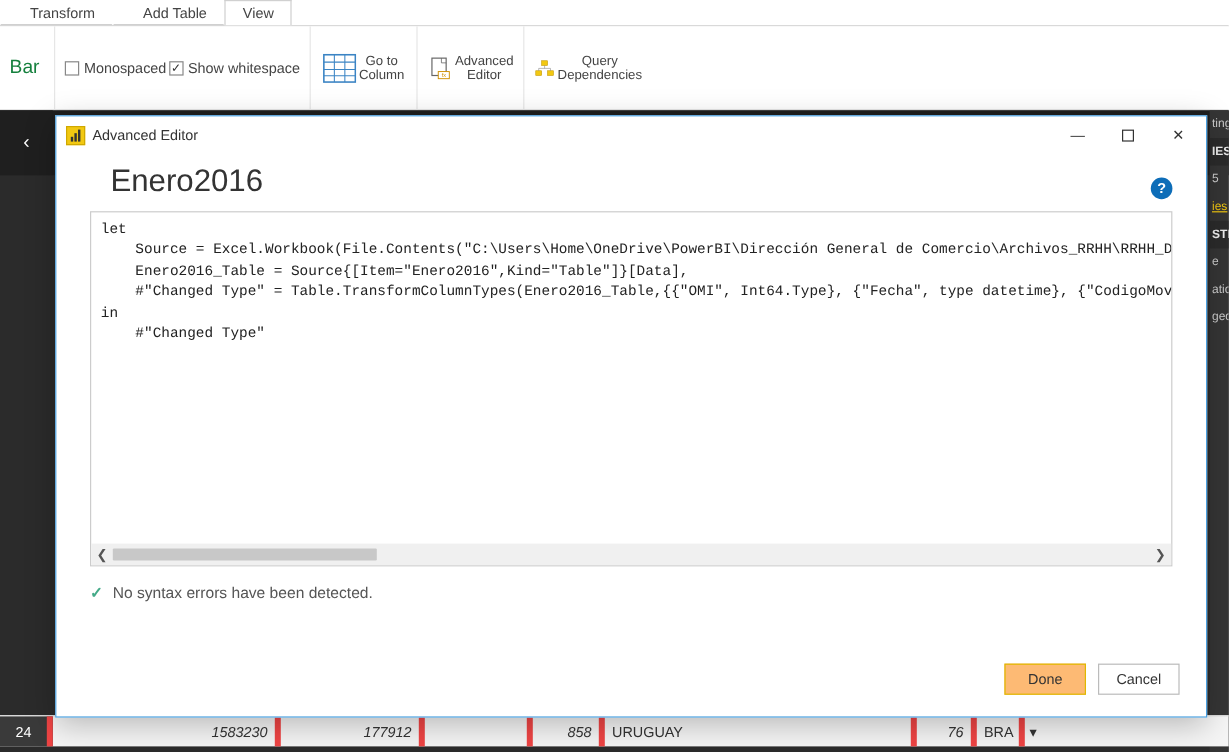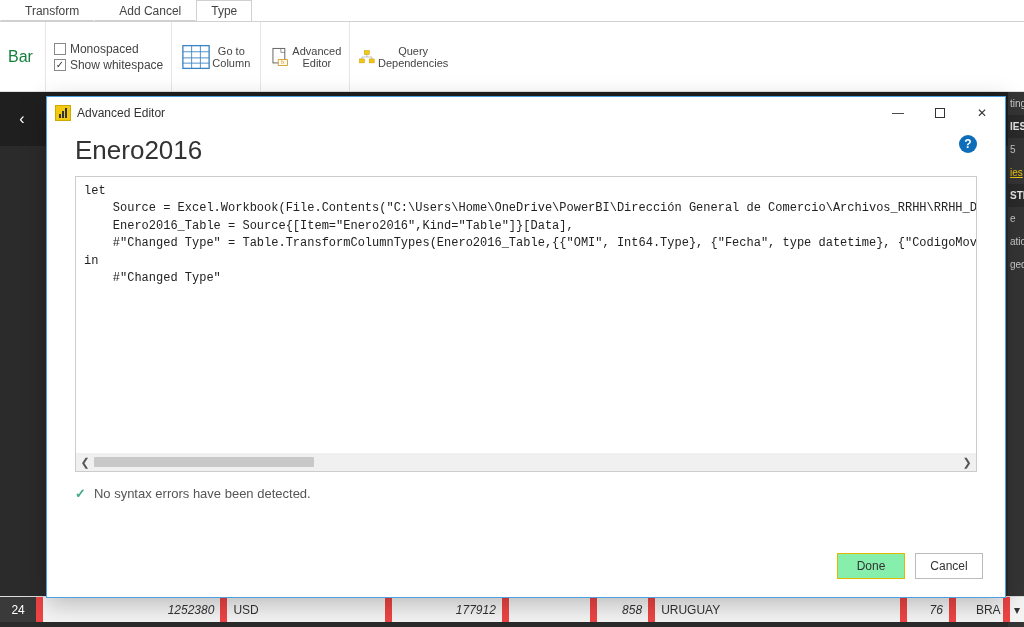--- a/index.html
+++ b/index.html
@@ -7,74 +7,74 @@
   body { position: relative; }
 
   
   .tabs { height: 22px; display: flex; align-items: stretch; border-bottom: 1px solid #d0d0d0; background: #fff; }
   .tab { padding: 3px 14px 0; font-size: 12px; color: #444; border: 1px solid transparent; border-bottom: none; cursor: pointer; }
   .tab.active { border-color: #d0d0d0; background: #fff; position: relative; top: 0; }
   .tab:not(.active) { border-bottom: 1px solid #d0d0d0; padding-left: 24px; }
 
   .ribbon { height: 70px; display: flex; border-bottom: 1px solid #e0e0e0; background: #fff; }
   .group { display: flex; align-items: center; padding: 4px 8px; border-right: 1px solid #e6e6e6; }
-  .chk-col { display: flex; flex-direction: column; gap: 2px; justify-content: flex-start; }
+  .chk-col { display: flex; flex-direction: row; gap: 2px; justify-content: flex-start; }
   .chk { display: flex; align-items: center; gap: 4px; font-size: 12px; color: #444; }
   .chk .box { width: 12px; height: 12px; border: 1px solid #888; display: inline-flex; align-items: center; justify-content: center; font-size: 10px; color: #333; background:#fff; }
   .bigbtn { display: flex; flex-direction: row; align-items: center; justify-content: center; gap: 2px; width: 72px; height: 62px; font-size: 11px; color: #444; cursor: pointer; text-align:center; }
   .bigbtn svg { width: 28px; height: 26px; }
   .bar-label { font-size:16px; color:#15803d; padding-right:4px; }
 
   
   .dark-strip { position: absolute; left: 0; right: 0; top: 92px; bottom: 0; background: #2b2b2b; }
   .dark-top { position:absolute; left:0; right:0; top:92px; height:54px; background:#1f1f1f; }
   .left-ar { position:absolute; left:0; top:92px; width:44px; height:54px; background:#1f1f1f; color:#fff; display:flex; align-items:center; justify-content:center; font-size:16px; }
   .right-panel { position:absolute; right:0; top:92px; width:16px; bottom:0; background:#353535; color:#ccc; font-size:10px; overflow:hidden; }
   .right-panel div { padding:6px 2px; white-space:nowrap; }
 
   
   .bottom-row { position:absolute; left:0; right:0; top:596px; height:26px; display:flex; align-items:center; background:#f5f5f5; border-top:1px solid #ddd; font-size:12px; color:#333; }
-  .bottom-row .cell { border-right:7px solid #ef4444; padding:0 6px; height:100%; display:flex; align-items:center;text-align:right; }
+  .bottom-row .cell { border-right:5px solid #ef4444; padding:0 6px; height:100%; display:flex; align-items:center;text-align:right; }
   .row-index { width:44px; background:#3a3a3a; color:#fff; justify-content:center; border-right:1px solid #555; }
 
   
   .dialog { position: absolute; left: 46px; top: 96px; width: 960px; height: 502px; background: #fff; border: 1px solid #4aa0e0; box-shadow: 0 6px 24px rgba(0,0,0,.25); display:flex; flex-direction:column; }
   .titlebar { height: 32px; display: flex; align-items: center; padding: 0 2px 0 8px; }
   .titlebar .icon { width: 16px; height: 16px; background: #f2c811; border:1px solid #d0a800; margin-right: 6px; display:flex; align-items:flex-end; justify-content:center; gap:1px; padding-bottom:2px;}
   .titlebar .icon span{ width:2px; background:#333; }
   .titlebar .title { font-size: 12px; color: #333; flex:0 0 auto; }
   .titlebar .spacer { flex:1; }
   .winbtn { width: 42px; height: 28px; display:flex; align-items:center; justify-content:center; color:#333; font-size:12px; cursor:pointer; }
 
-  .query-title-row { padding: 6px 28px 6px 28px; display:flex; align-items:flex-start; }
+  .query-title-row { padding: 6px 28px 6px 28px; display:flex; align-items:flex-end;margin-left:17px; }
   .query-title { font-size: 26px; font-weight: 300; color: #333; flex:1; }
   .help { width:18px; height:18px; border-radius:50%; background:#0d6db8; color:#fff; font-size:12px; display:flex; align-items:center; justify-content:center; font-weight:bold; cursor:pointer; }
 
   .editor-wrap { margin: 4px 28px 6px 28px; border:1px solid #ccc; height: 296px; display:flex; flex-direction:column; }
   .editor { flex:1; padding: 6px 8px; font-family: Consolas, "Courier New", monospace; font-size: 12px; color:#222; white-space: pre; overflow:hidden; line-height: 1.45; }
   .scroll-h { height:18px; background:#f0f0f0; display:flex; align-items:center; }
   .scroll-h .arrow { width:18px; height:18px; display:flex; align-items:center; justify-content:center; color:#555; font-size:11px; cursor:pointer; }
   .scroll-h .track { flex:1; height:14px; position:relative; }
   .scroll-h .thumb { position:absolute; left:0; top:2px; height:10px; width:220px; background:#c8c8c8; border-radius:1px; }
 
   .status { margin: 8px 28px 0 28px; display:flex; align-items:center; gap:8px; font-size:13px; color:#555; }
   .status .check { color:#4a8; font-weight:bold; }
 
   .dlg-buttons { position:absolute; right:22px; bottom:18px; display:flex; gap:10px; }
   .btn { min-width:68px; height:26px; border:1px solid #bbb; background:#fff; font-size:12px; color:#333; display:flex; align-items:center; justify-content:center; cursor:pointer; }
-  .btn.primary { background:#86efac; border-color:#e0b800; }
+  .btn.primary { background:#fdba74; border-color:#e0b800; }
 
 </style>
 </head>
 <body>
 
 <div class="tabs">
     <div class="tab">Transform</div>
-    <div class="tab">Add Cancel</div>
-    <div class="tab active">Type</div>
+    <div class="tab">Add Table</div>
+    <div class="tab active">View</div>
   </div>
 
 <div class="ribbon">
   <div class="group" style="gap:6px;">
     <span class="bar-label">Bar</span>
   </div>
   <div class="group">
     <div class="chk-col">
       <label class="chk">
         <span class="box"></span>
@@ -138,28 +138,27 @@
     <div>5</div>
     <div style="color: rgb(242, 200, 17); text-decoration: underline;">ies</div>
     <div style="background: rgb(43, 43, 43); font-weight: 600; color: rgb(238, 238, 238);">STE</div>
     <div>e</div>
     <div>atio</div>
     <div>ged</div>
   </div>
 
 <div class="bottom-row">
     <div class="cell row-index">24</div>
-    <div class="cell" style="width: 190px; justify-content: flex-end; font-style: italic;">1252380</div>
-    <div class="cell" style="width: 170px;">USD</div>
+    <div class="cell" style="width: 190px; justify-content: flex-end; font-style: italic;">1583230</div>
     <div class="cell" style="width: 120px; justify-content: flex-end; font-style: italic;">177912</div>
     <div class="cell" style="width: 90px;"></div>
     <div class="cell" style="width: 60px; justify-content: flex-end; font-style: italic;">858</div>
     <div class="cell" style="width: 260px;">URUGUAY</div>
     <div class="cell" style="width: 50px; justify-content: flex-end; font-style: italic;">76</div>
-    <div class="cell" style="width: 40px; margin-left: 14px;">BRA</div>
+    <div class="cell" style="width: 40px;">BRA</div>
     <div style="padding: 0px 4px;">▾</div>
   </div>
 
 <div class="dialog">
   <div class="titlebar">
     <span class="icon">
         <span style="height:4px"></span>
         <span style="height:7px"></span>
         <span style="height:10px"></span>
       </span>

